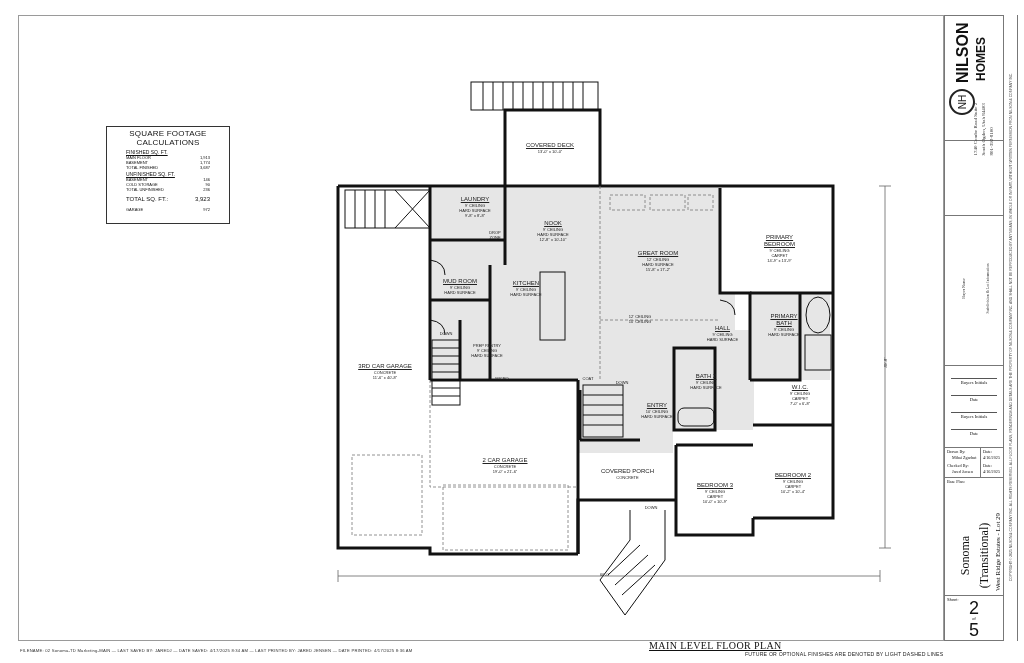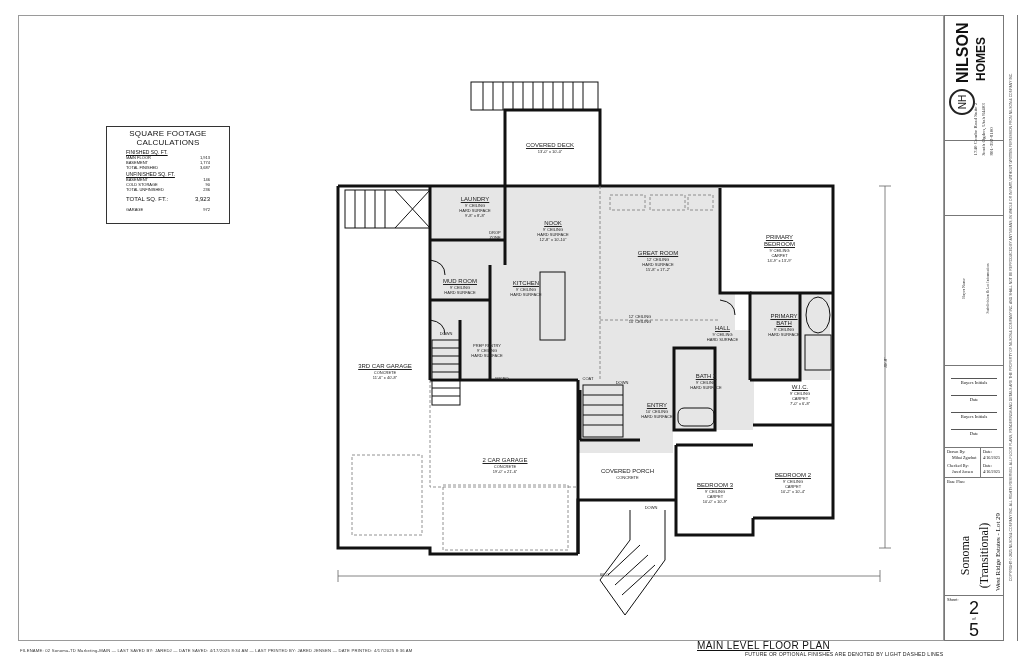--- a/index.html
+++ b/index.html
@@ -6,21 +6,21 @@
   body{width:1024px;height:663px;position:relative;overflow:hidden;font-family:"Liberation Sans",sans-serif;color:#111;}
   .abs{position:absolute;}
   .sheet{left:18px;top:15px;width:926px;height:626px;border:1px solid #9a9a9a;box-sizing:border-box;}
   .sqft{left:106px;top:126px;width:124px;height:98px;border:1.5px solid #333;box-sizing:border-box;font-size:4px;padding:2px 19px;}
   .sqft .t{font-size:8px;text-align:center;line-height:9px;letter-spacing:.2px;margin-bottom:2px;}
   .sqft .h{font-size:5px;text-decoration:underline;margin-top:1px;}
   .sqft .r{display:flex;justify-content:space-between;line-height:5px;}
   .sqft .big{font-size:6px;margin-top:4px;display:flex;justify-content:space-between;}
   .room{position:absolute;text-align:center;line-height:5px;font-size:4px;color:#222;}
   .room .n{font-size:6px;line-height:7px;text-decoration:underline;font-weight:normal;}
-  .plan-title{left:697px;top:640px;font-size:10px;text-decoration:underline;letter-spacing:.4px;}
+  .plan-title{left:649px;top:640px;font-size:10px;text-decoration:underline;letter-spacing:.4px;font-family:Liberation Serif, serif;}
   .footer{left:20px;top:648px;font-size:4.2px;color:#333;letter-spacing:.2px;}
   .footnote{left:745px;top:651px;font-size:5.2px;color:#222;letter-spacing:.2px;}
   .tb{left:944px;top:15px;width:60px;height:626px;border:1px solid #777;box-sizing:border-box;}
   .tb .cell{position:absolute;left:0;width:58px;border-bottom:1px solid #777;box-sizing:border-box;}
   .vt{position:absolute;transform:rotate(-90deg);transform-origin:center;white-space:nowrap;font-family:"Liberation Serif",serif;}
   .copy{left:1004px;top:15px;width:14px;height:626px;border-right:1px solid #777;box-sizing:border-box;}
   .small{font-size:4px;color:#333;}
 </style>
 </head>
 <body>

